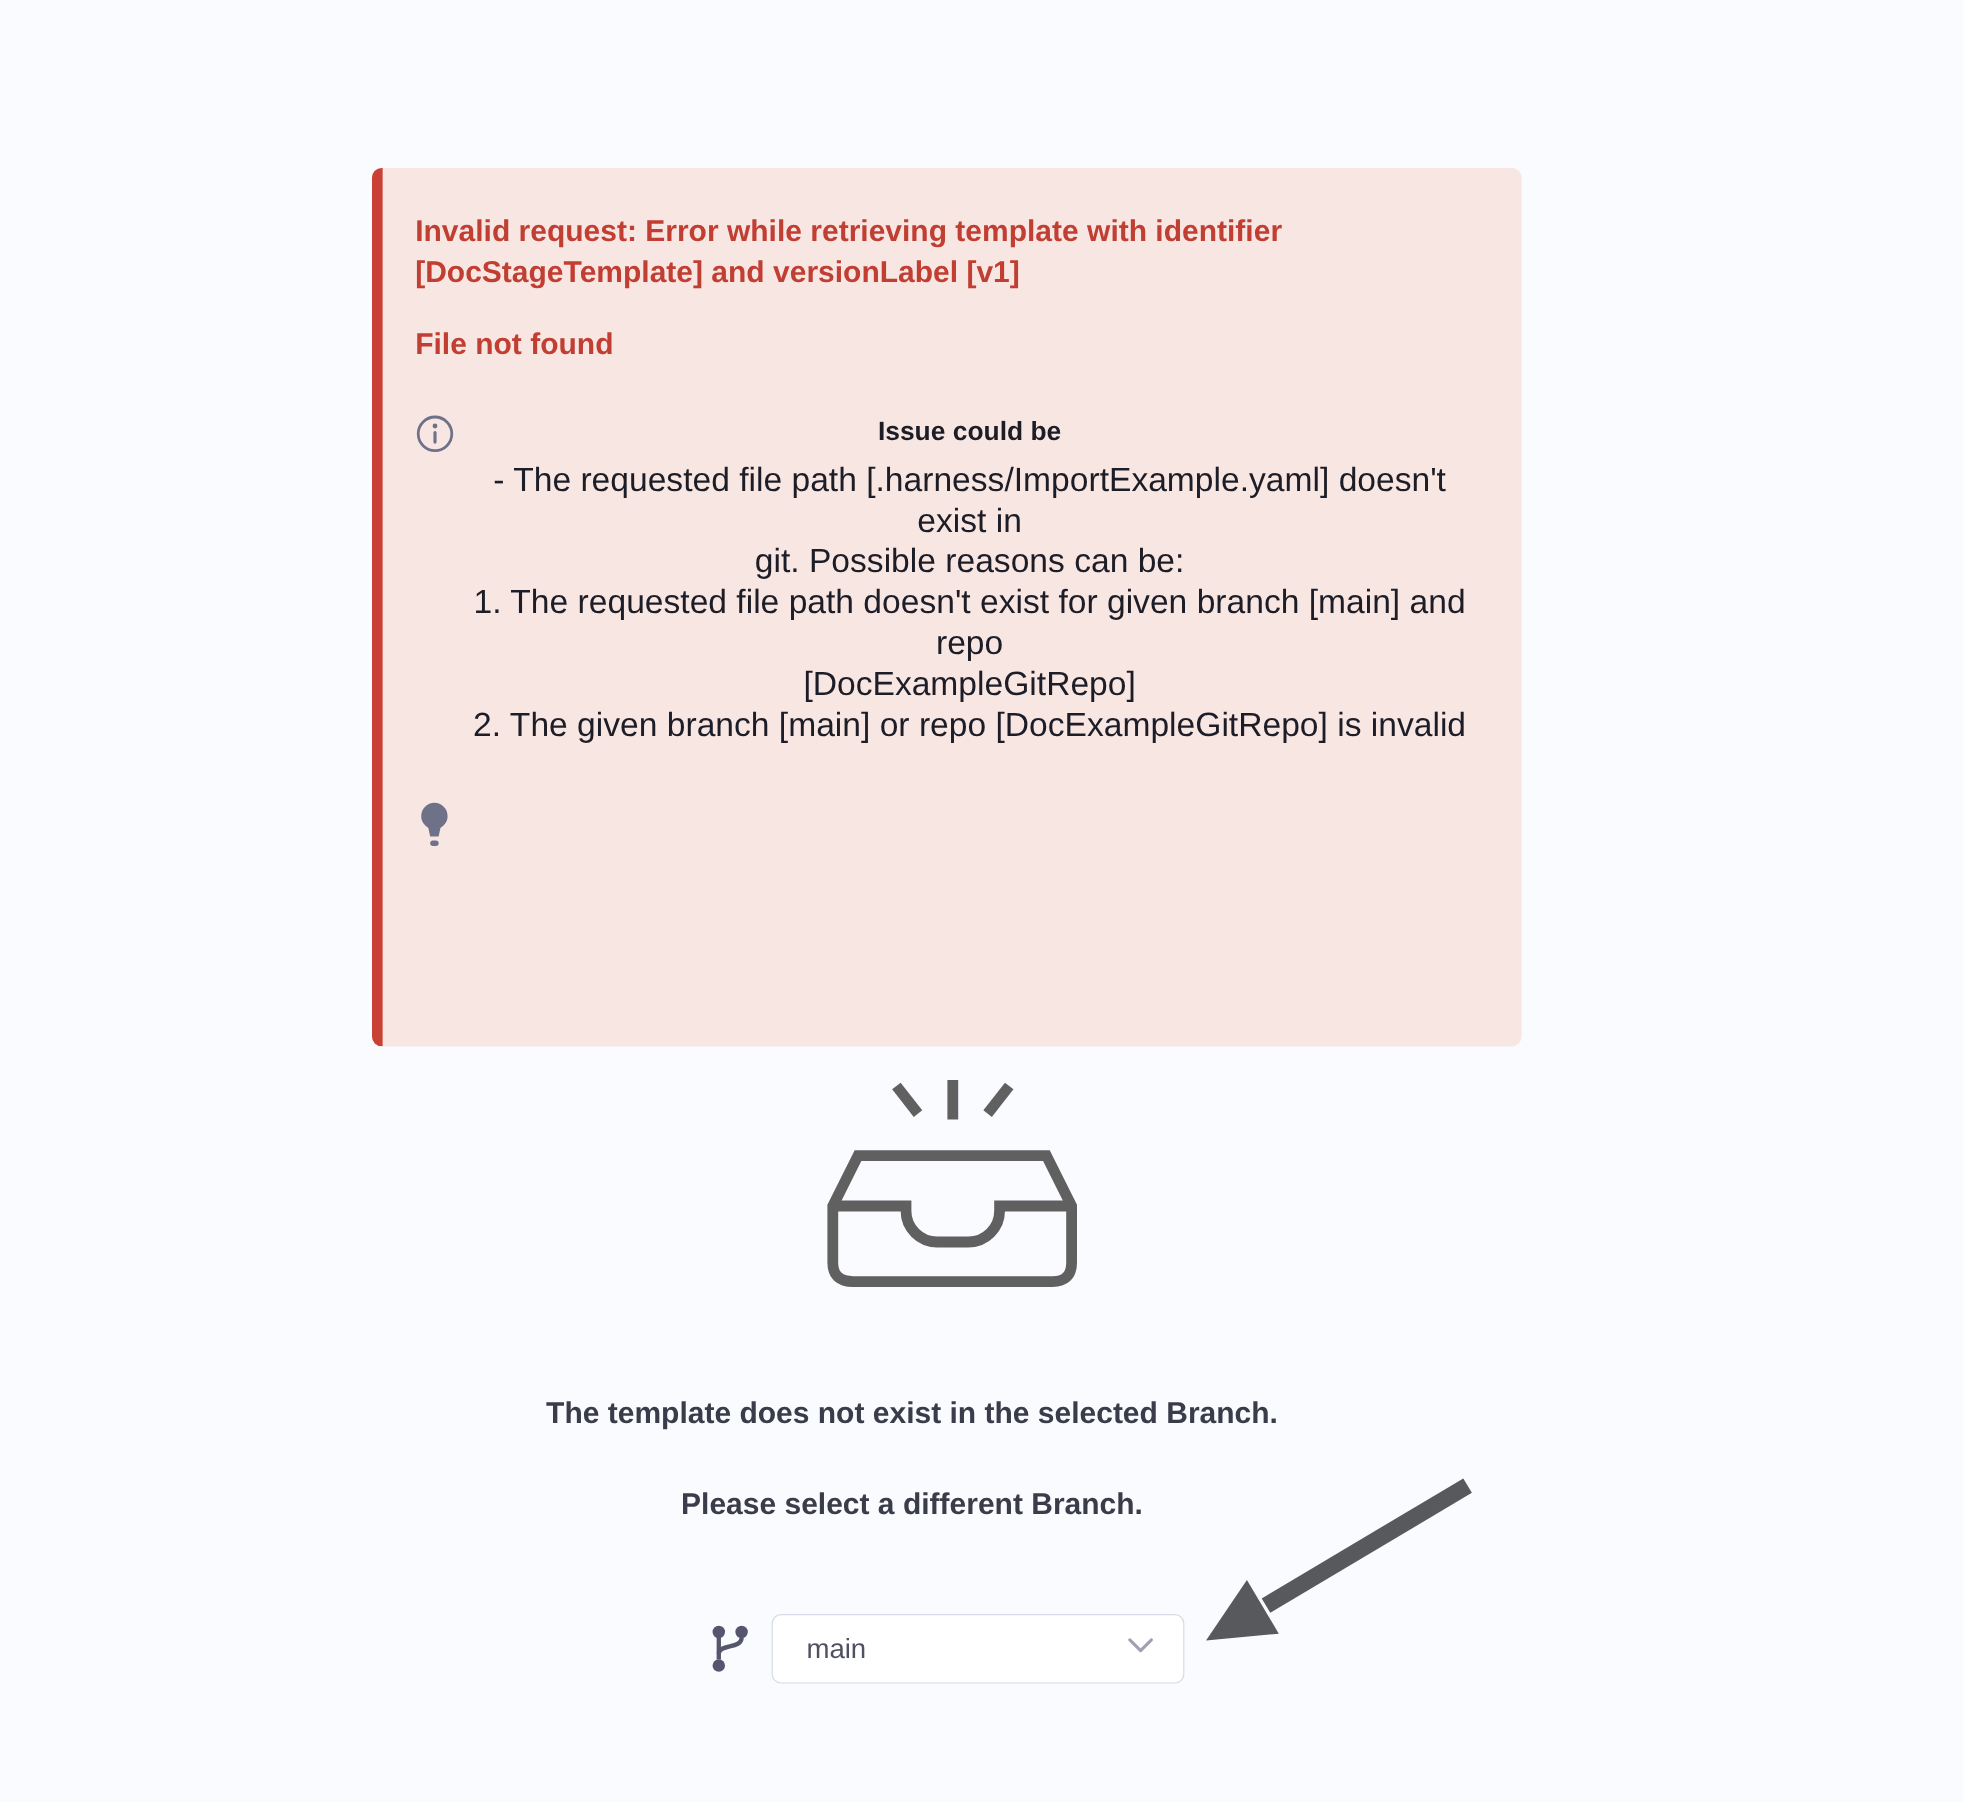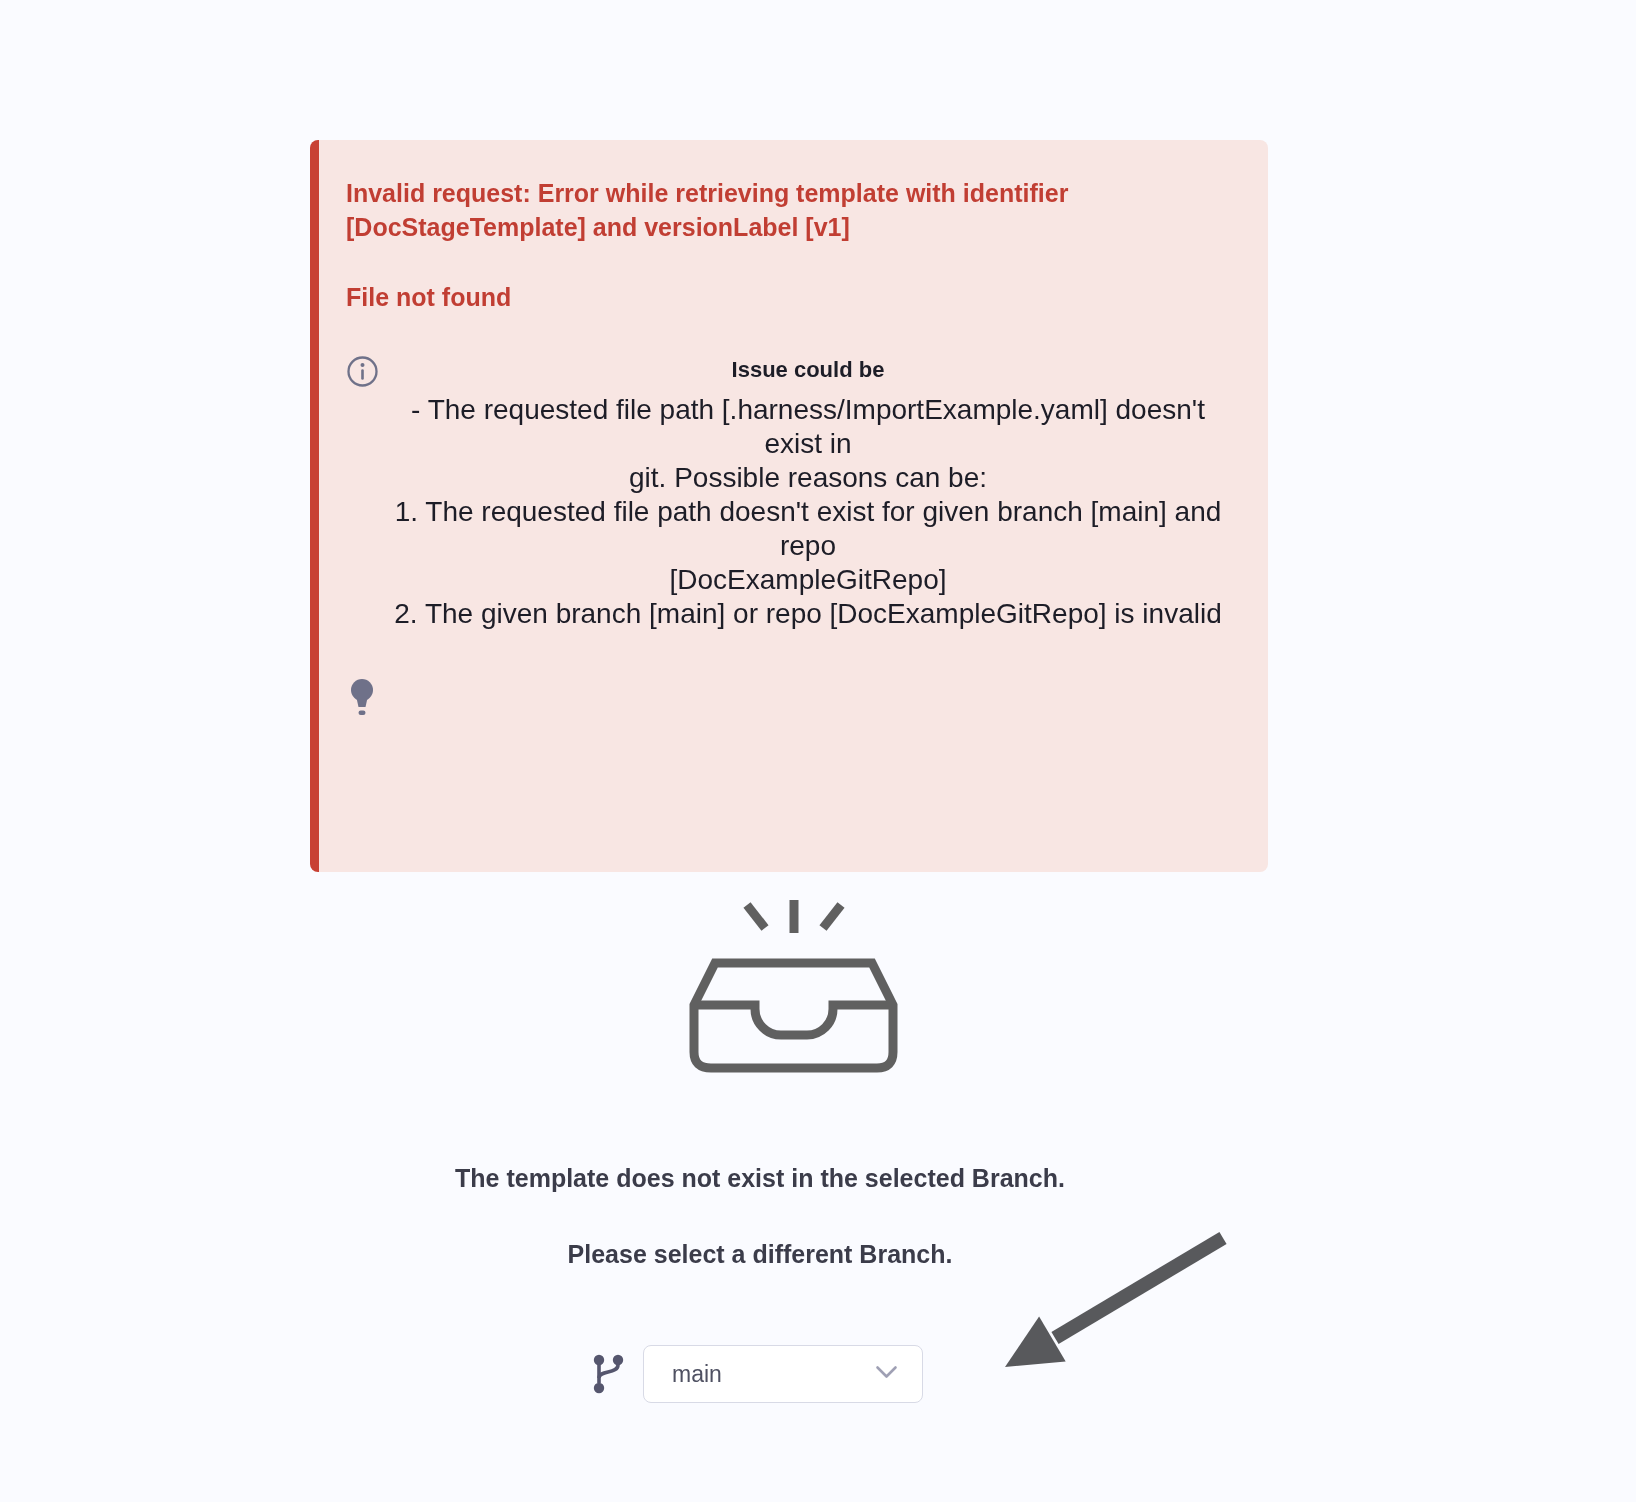--- a/index.html
+++ b/index.html
@@ -31,21 +31,21 @@
     font-size: 25px;
     font-weight: 700;
     line-height: 34px;
     white-space: pre-line;
   }
   .banner-subtitle {
     color: #c13e33;
     font-size: 25px;
     font-weight: 700;
     line-height: 30px;
-    margin-top: 38px;
+    margin-top: 28px;
   }
   .banner-section { display: flex; align-items: flex-start; text-align: center; }
   .banner-section.issue { margin-top: 42px; }
   .banner-section.suggest { margin-top: 46px; }
   .section-icon-col { width: 33px; flex: none; margin-right: 13px; padding-top: 1px; }
   .section-heading {
     font-size: 22px;
     font-weight: 700;
     color: #1d1d27;
     line-height: 32px;
@@ -74,21 +74,21 @@
   }
   .empty-msg.line1 { top: 1162px; }
   .empty-msg.line2 { top: 1238px; }
 
   
   .branch-icon { position: absolute; left: 592px; top: 1353px; }
   .branch-dropdown {
     position: absolute;
     left: 643px;
     top: 1345px;
-    width: 280px;
+    width: 344px;
     height: 58px;
     background: #ffffff;
     border: 1.5px solid #d8dae6;
     border-radius: 8px;
     display: flex;
     align-items: center;
     justify-content: space-between;
     padding: 0 24px 0 28px;
     cursor: pointer;
   }

